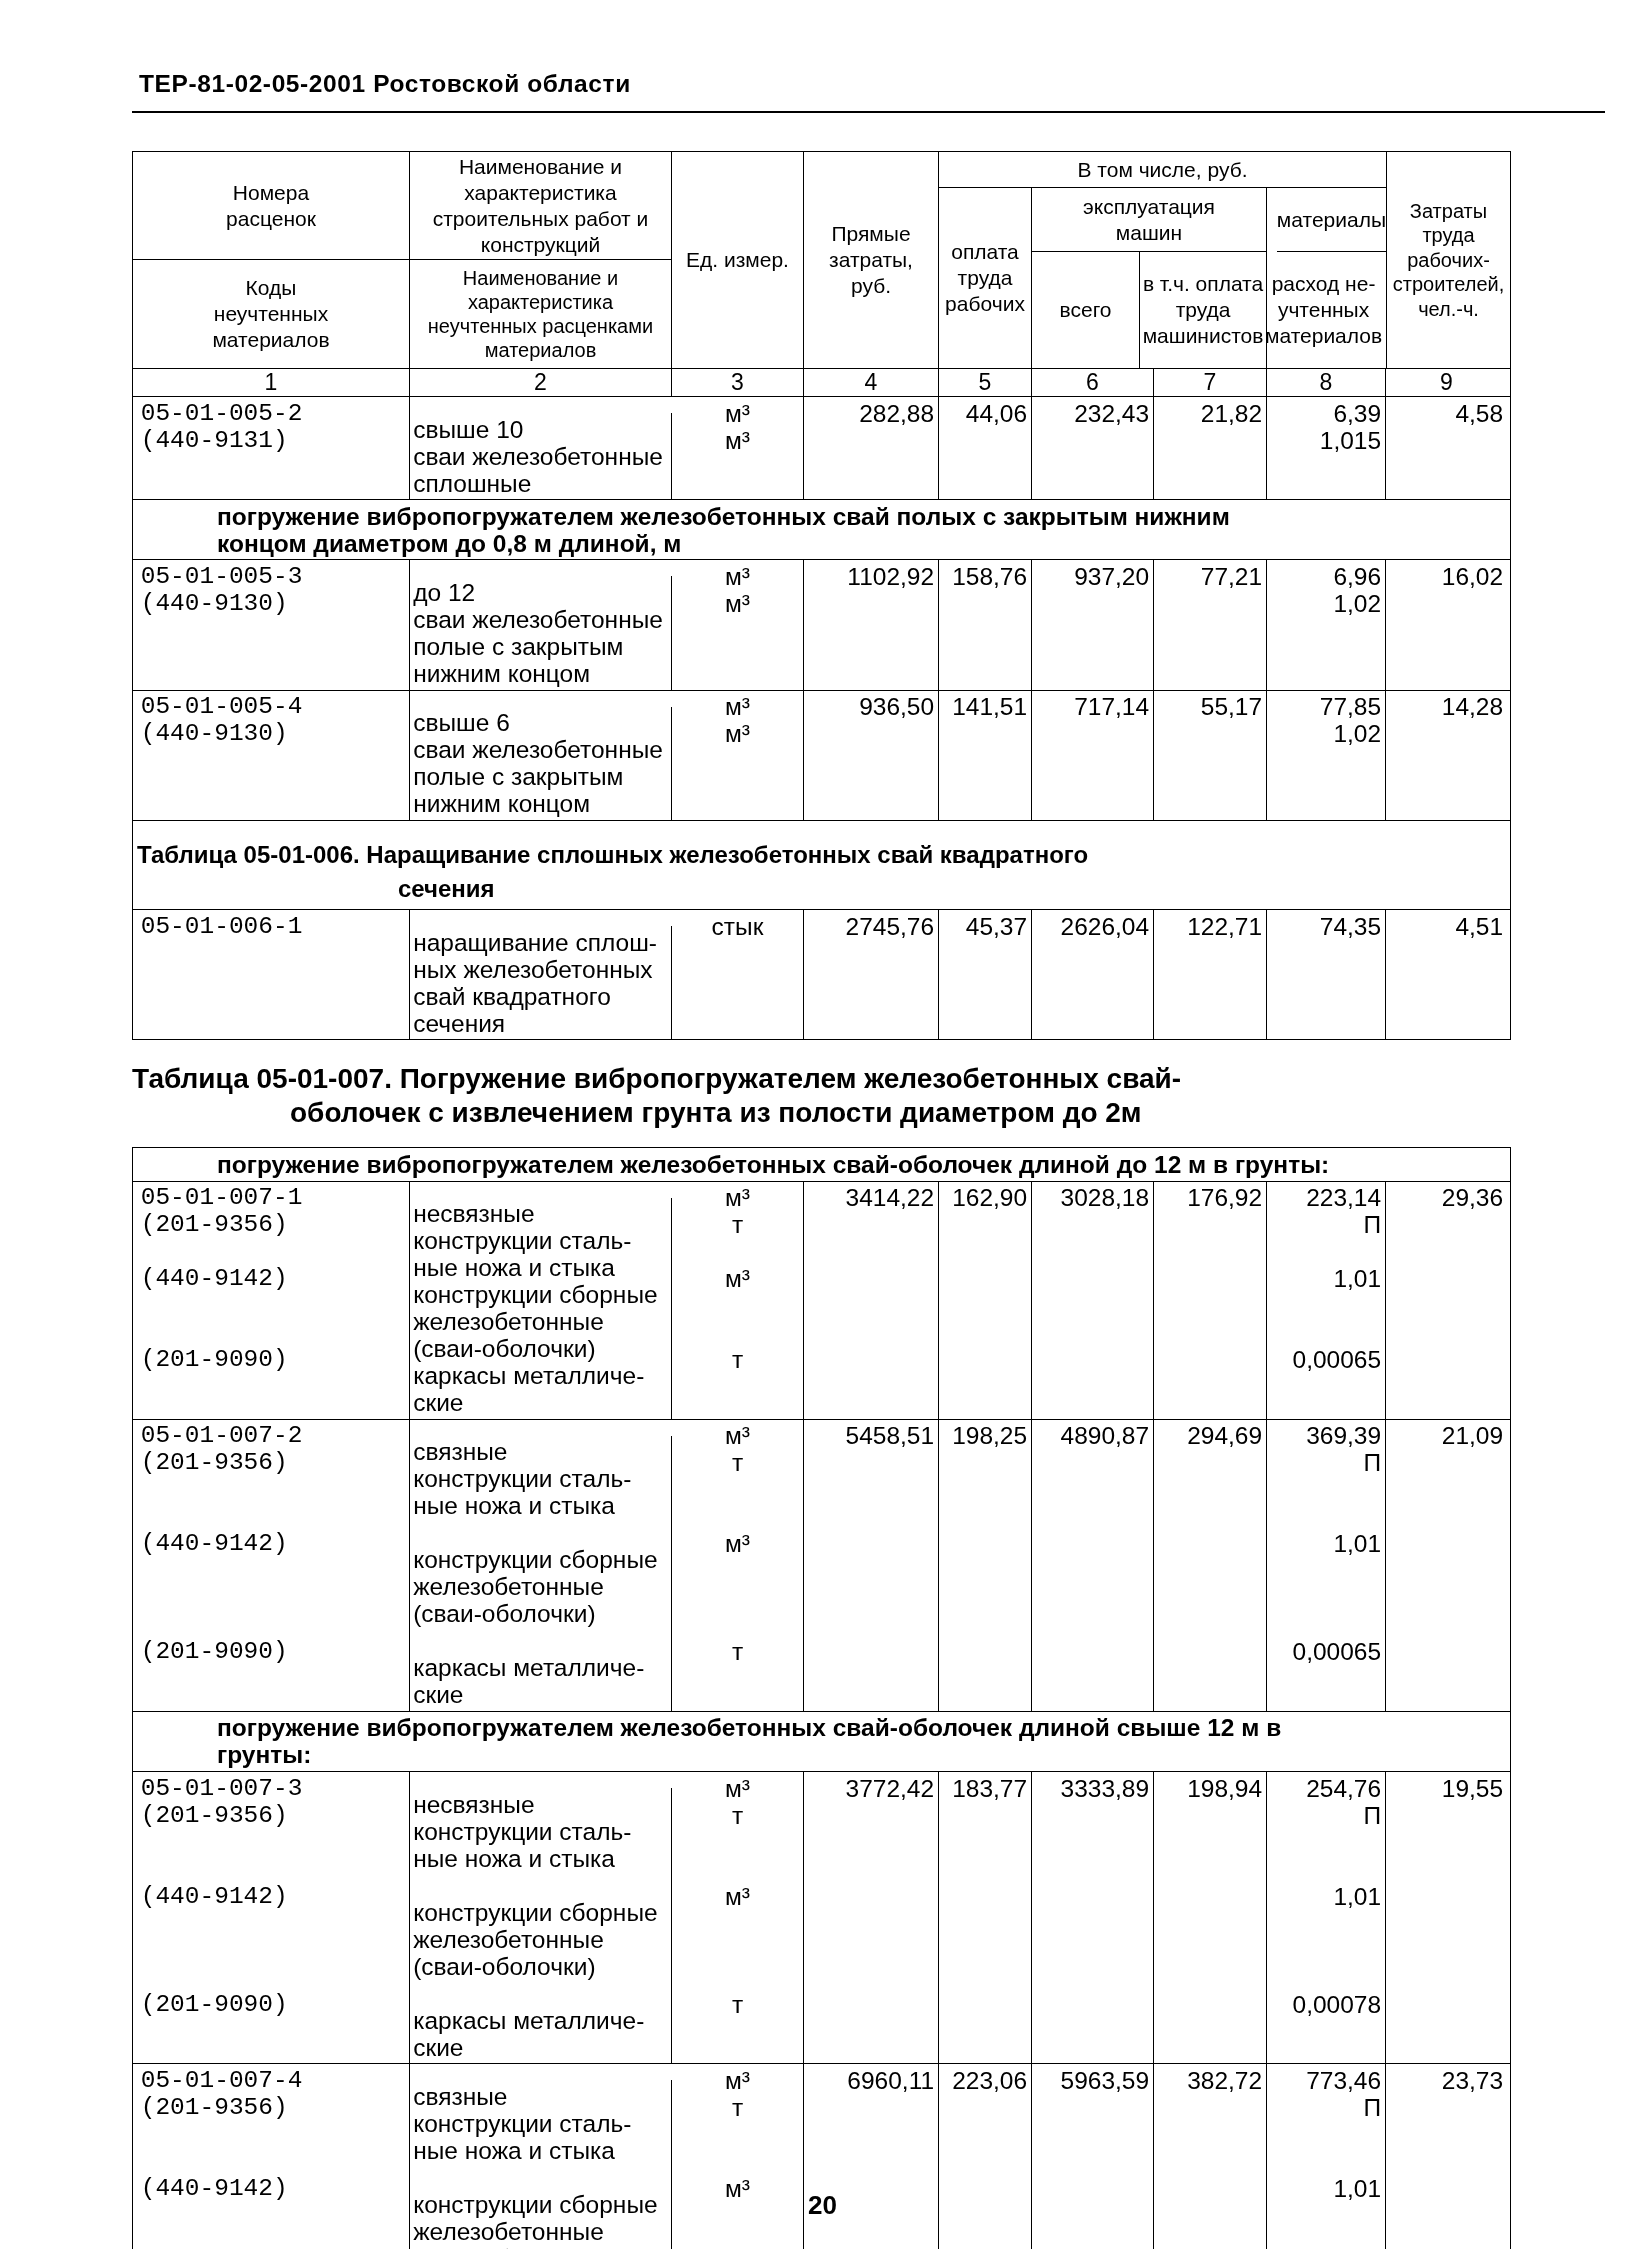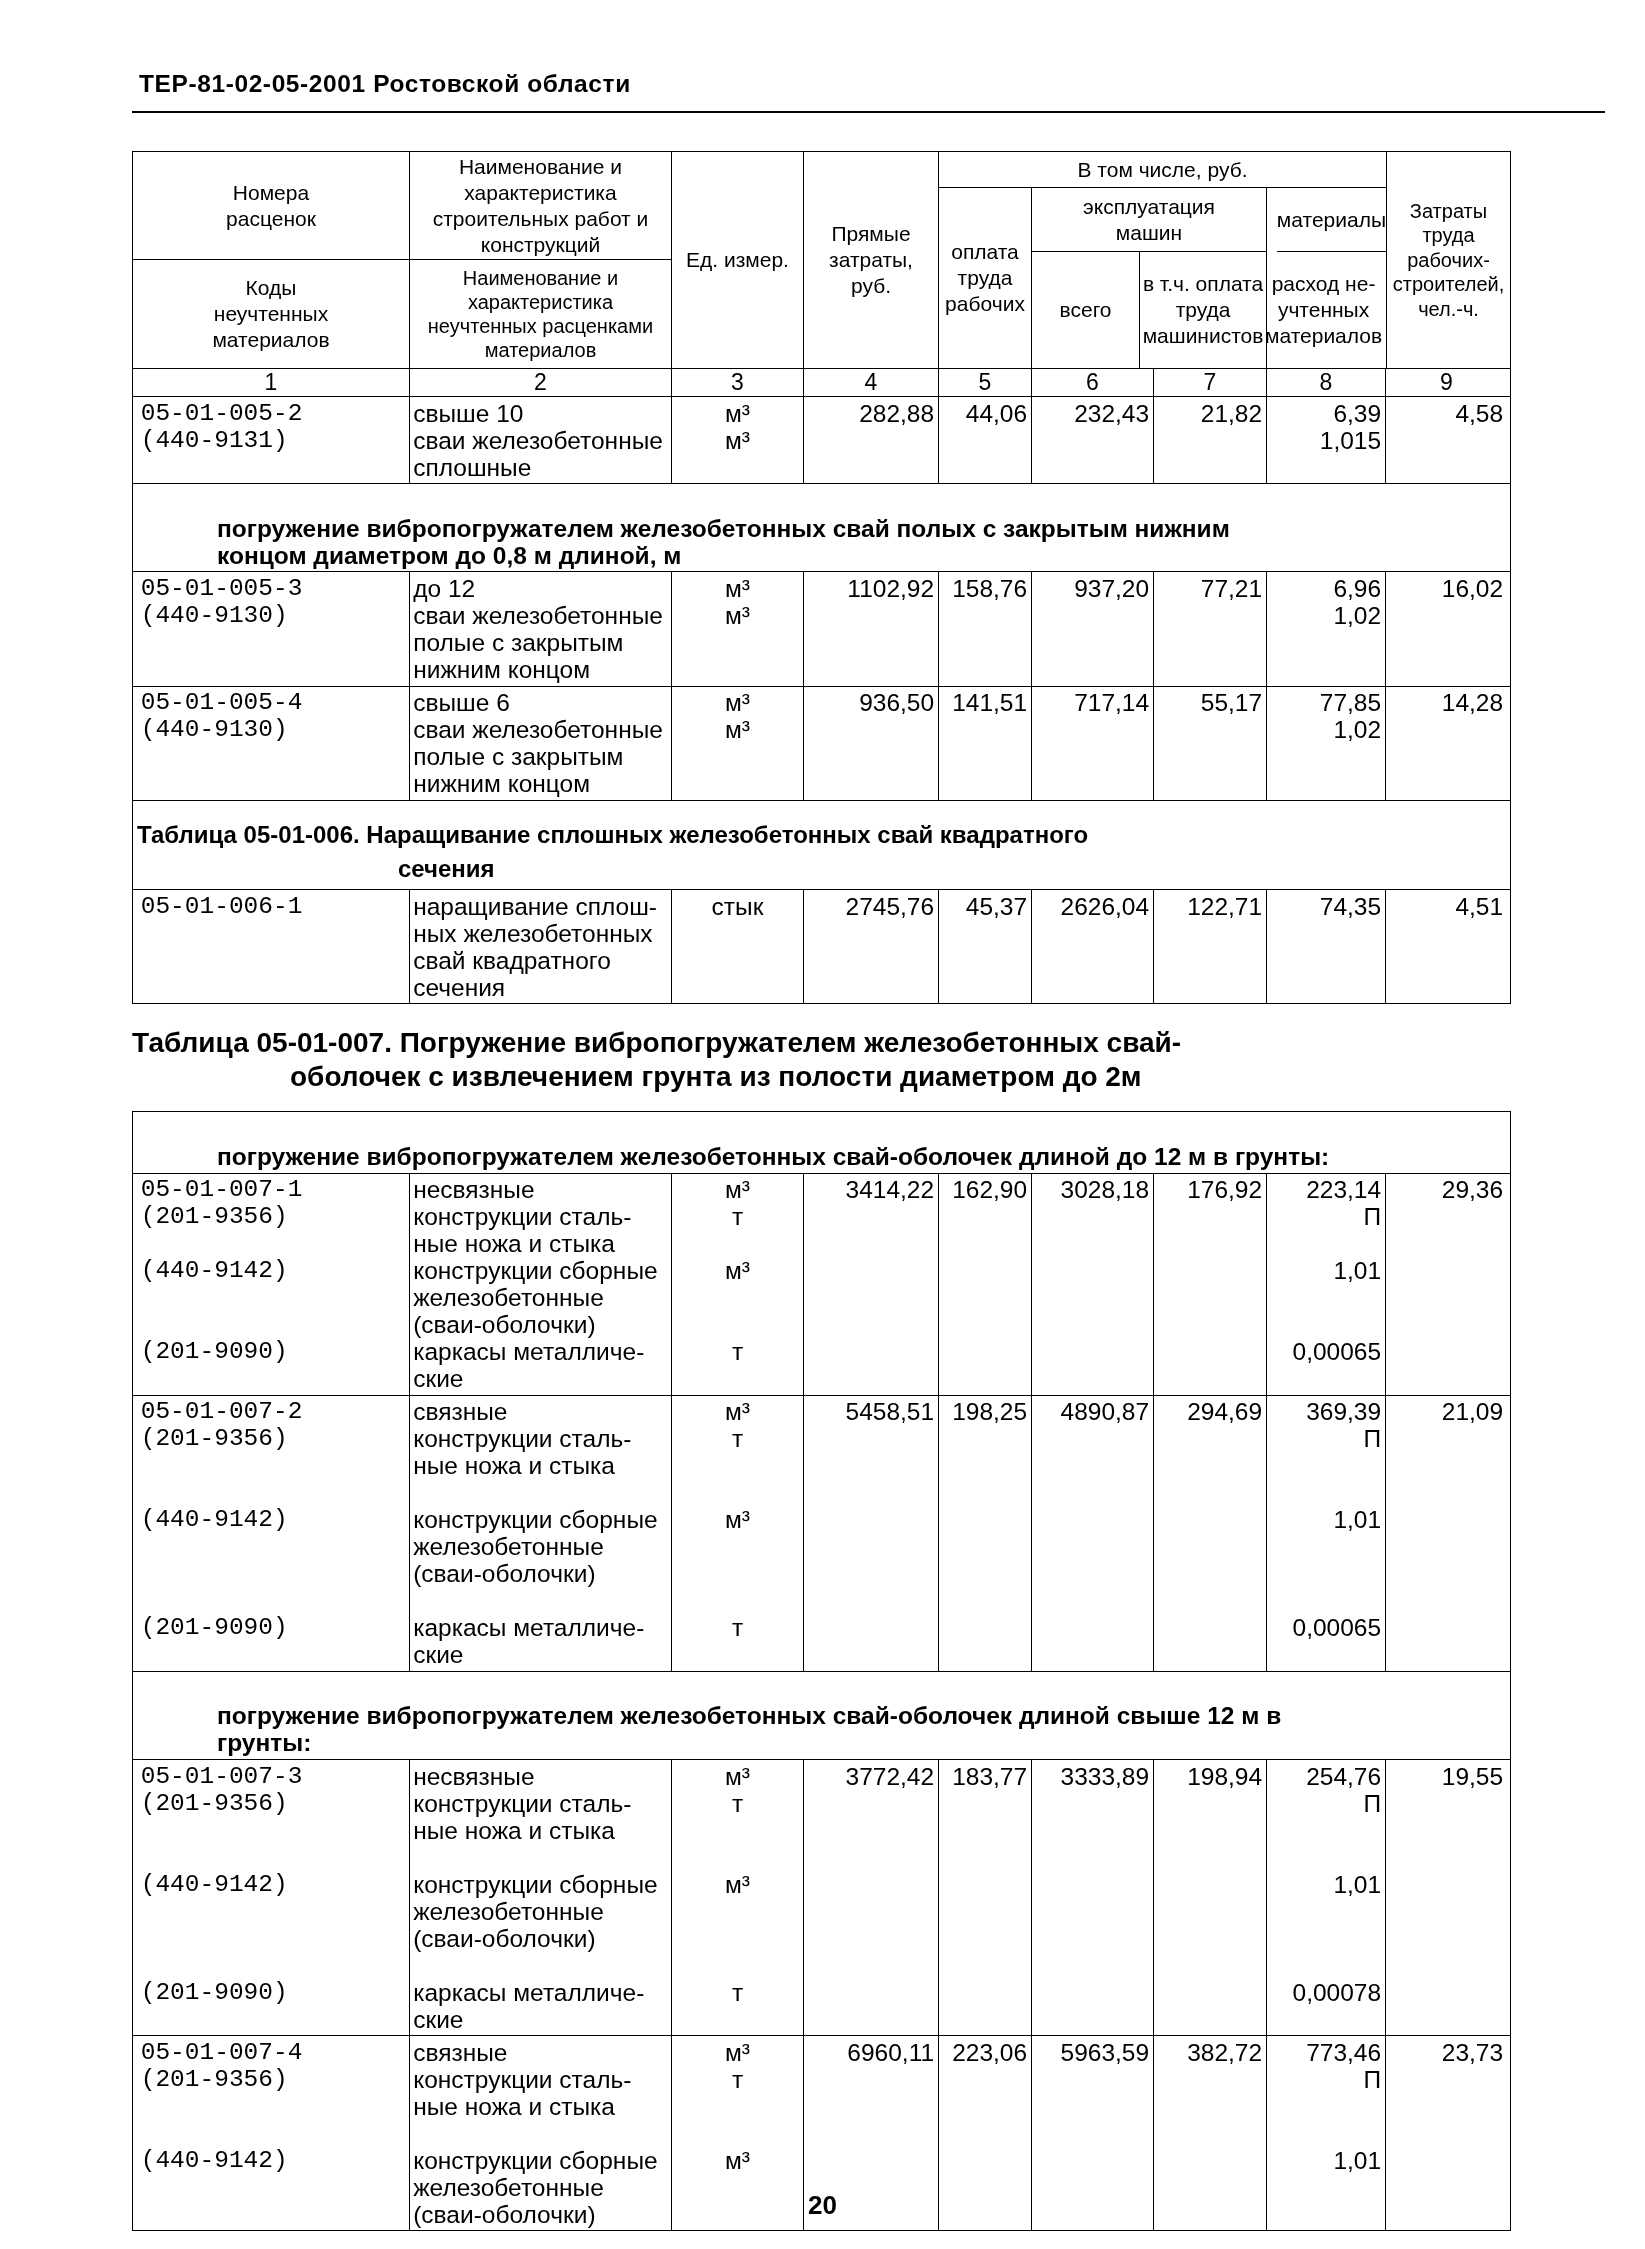--- a/index.html
+++ b/index.html
@@ -51,26 +51,26 @@
   .numrow { border-bottom:1.9px solid #000; font-size:23px; }
   .numrow .ncell { text-align:center; line-height:27px; border-right:1.9px solid #000; }
   .numrow .ncell:last-child { border-right:none; }
 
   
   .row-entry { border-bottom:1.9px solid #000; }
   .cellc { border-right:1.9px solid #000; padding:2.6px 0; font-size:24.5px; line-height:27px; }
   .cellc:last-child { border-right:none; }
   .cellc .ln { height:27px; white-space:nowrap; }
   .a1 { padding-left:7.7px;font-family:Liberation Mono, monospace; }
-  .a2 { padding-left:3.2px; }
+  .a2 { padding-left:3.2px;margin-top:16px; }
   .a3 { text-align:center; }
   .a-num { text-align:right; padding-right:3.9px; }
 
   .row-section { border-bottom:1.9px solid #000; padding:2.6px 0; font-weight:bold;
-                 font-size:24.5px; line-height:27px;margin-top:28px; }
+                 font-size:24.5px; line-height:27px; }
   .row-section .ln { padding-left:84px; white-space:nowrap; }
 
   .row-title { border-bottom:1.9px solid #000; padding:3.2px 3.9px; font-weight:bold;
                font-size:24px; line-height:34px;margin-top:14px; }
   .row-title .ln { white-space:nowrap; }
   .row-title .ln.cont { margin-left:261px; }
 
   .btable > div:last-child { border-bottom:none; }
 
   .free-title { margin:22px 0 17px 0; font-weight:bold; font-size:28px; line-height:34px; }

